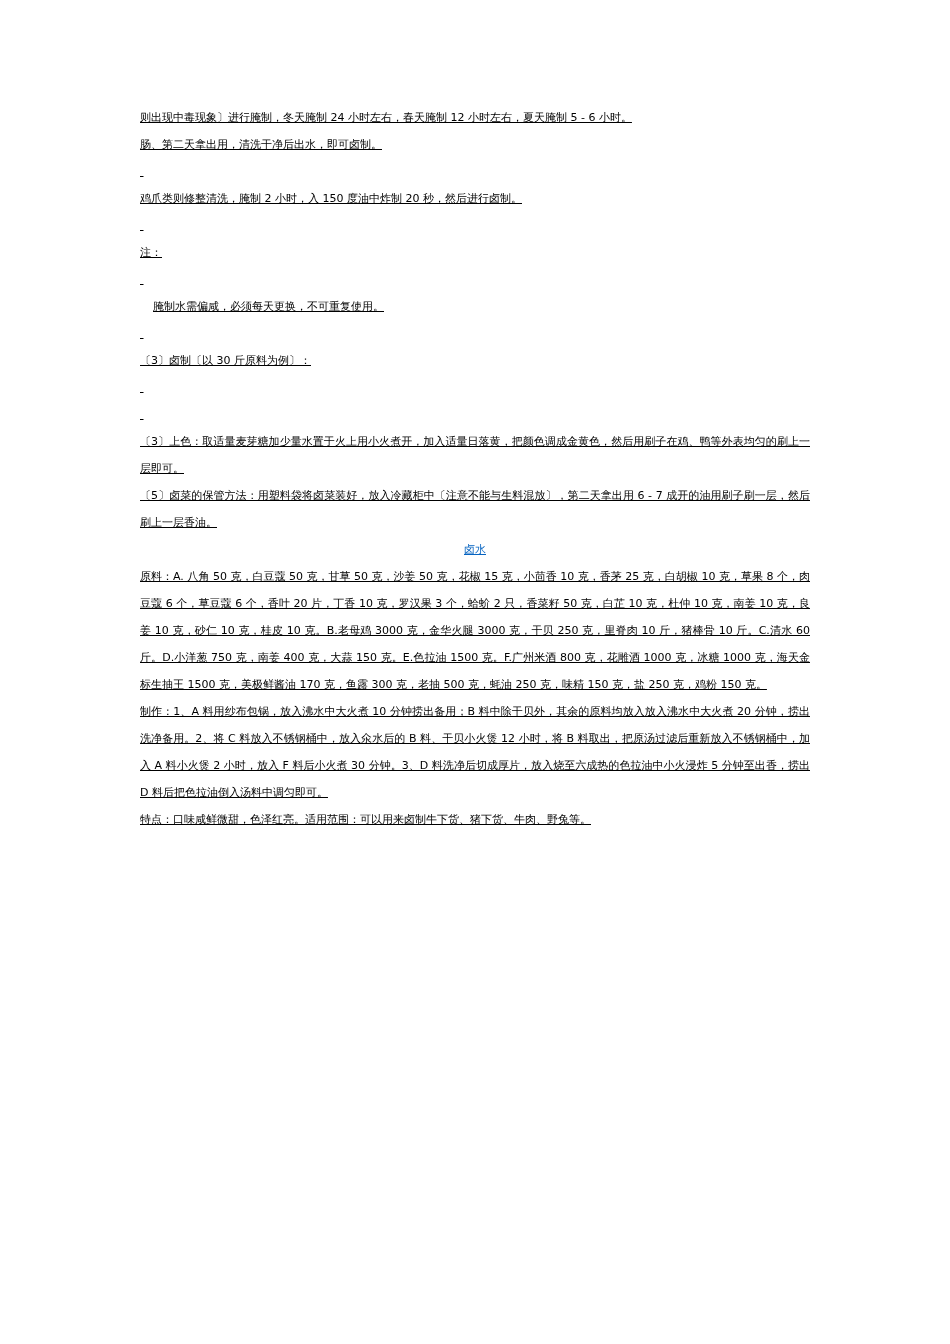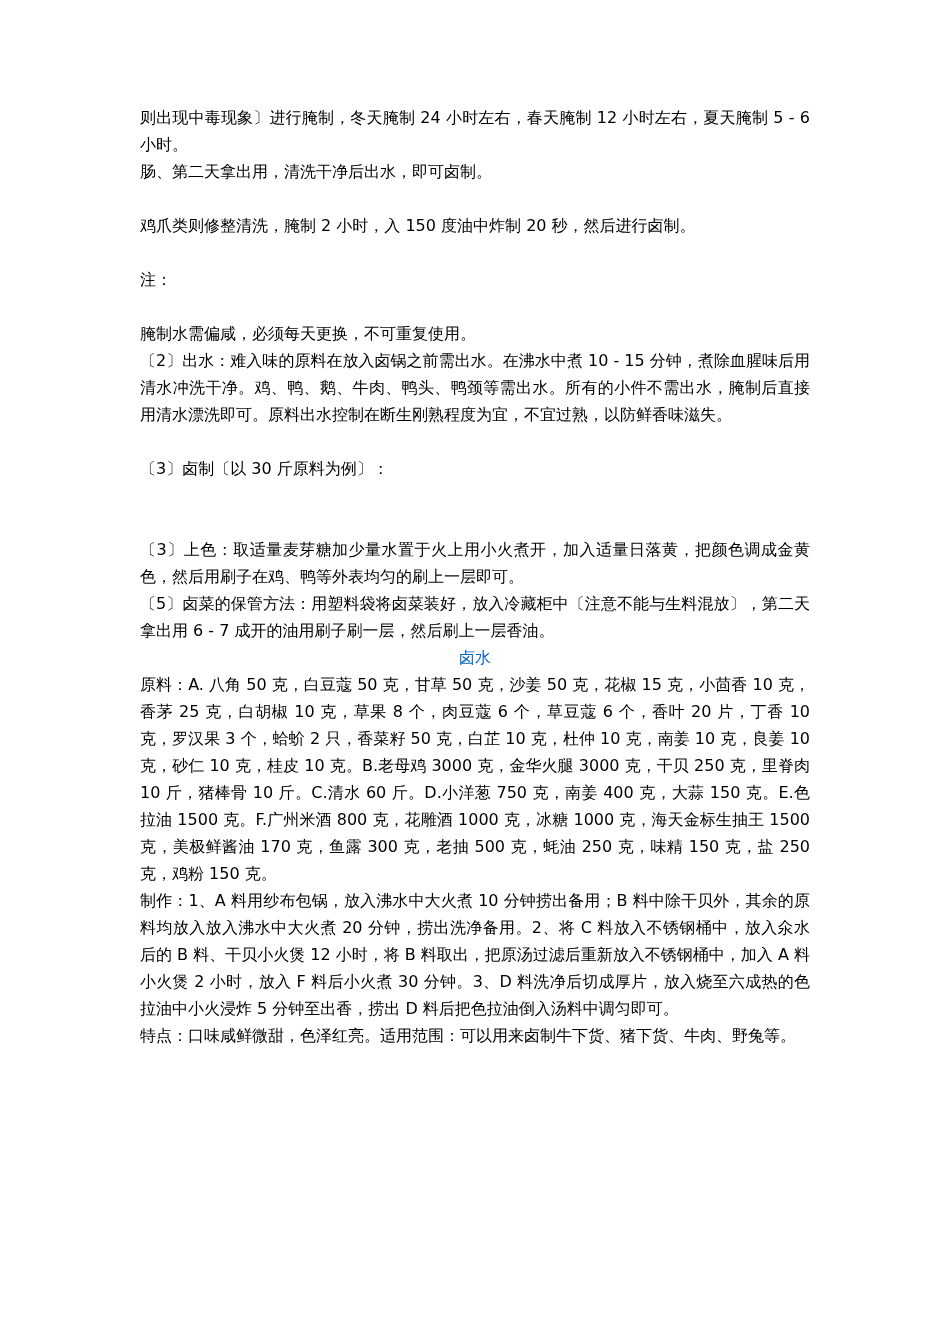--- a/index.html
+++ b/index.html
@@ -13,25 +13,26 @@
   }
   .page {
     width: 950px;
     min-height: 1344px;
     box-sizing: border-box;
     padding: 104px 140px 60px 140px;
     background: #ffffff;
   }
   .doc p {
     margin: 0;
-    font-size: 16px;
+    font-size: 11px;
     line-height: 27px;
     color: #000000;
     text-align: justify;
     overflow-wrap: break-word;
+    text-decoration: underline;
   }
   .doc p.blank {
     height: 27px;
   }
   .doc p.link {
     text-align: center;
   }
   .doc p.red {
     text-align: left;
   }
@@ -41,22 +42,21 @@
 
 <div class="page">
   <div class="doc" id="doc">
       <p style="color: rgb(0, 0, 0);">则出现中毒现象〕进行腌制，冬天腌制 24 小时左右，春天腌制 12 小时左右，夏天腌制 5 - 6 小时。</p>
       <p style="color: rgb(0, 0, 0);">肠、第二天拿出用，清洗干净后出水，即可卤制。</p>
       <p class="blank">&nbsp;</p>
       <p style="color: rgb(0, 0, 0);">鸡爪类则修整清洗，腌制 2 小时，入 150 度油中炸制 20 秒，然后进行卤制。</p>
       <p class="blank">&nbsp;</p>
       <p style="color: rgb(0, 0, 0);">注：</p>
       <p class="blank">&nbsp;</p>
-      <p style="color: rgb(0, 0, 0);">腌制水需偏咸，必须每天更换，不可重复使用。</p>
-      <p style="color: rgb(0, 0, 0);">〔2〕出水：难入味的原料在放入卤锅之前需出水。在沸水中煮 10 - 15 分钟，煮除血腥味后用清水冲洗干净。鸡、鸭、鹅、牛肉、鸭头、鸭颈等需出水。所有的小件不需出水，腌制后直接用清水漂洗即可。原料出水控制在断生刚熟程度为宜，不宜过熟，以防鲜香味滋失。</p>
+      <p style="color: rgb(0, 0, 0); margin-left: 13px;">腌制水需偏咸，必须每天更换，不可重复使用。</p>
       <p class="blank">&nbsp;</p>
       <p style="color: rgb(0, 0, 0);">〔3〕卤制〔以 30 斤原料为例〕：</p>
       <p class="blank">&nbsp;</p>
       <p class="blank">&nbsp;</p>
       <p style="color: rgb(0, 0, 0);">〔3〕上色：取适量麦芽糖加少量水置于火上用小火煮开，加入适量日落黄，把颜色调成金黄色，然后用刷子在鸡、鸭等外表均匀的刷上一层即可。</p>
       <p style="color: rgb(0, 0, 0);">〔5〕卤菜的保管方法：用塑料袋将卤菜装好，放入冷藏柜中〔注意不能与生料混放〕，第二天拿出用 6 - 7 成开的油用刷子刷一层，然后刷上一层香油。</p>
       <p class="link" style="color: rgb(5, 99, 193);">卤水</p>
       <p style="color: rgb(0, 0, 0);">原料：A. 八角 50 克，白豆蔻 50 克，甘草 50 克，沙姜 50 克，花椒 15 克，小茴香 10 克，香茅 25 克，白胡椒 10 克，草果 8 个，肉豆蔻 6 个，草豆蔻 6 个，香叶 20 片，丁香 10 克，罗汉果 3 个，蛤蚧 2 只，香菜籽 50 克，白芷 10 克，杜仲 10 克，南姜 10 克，良姜 10 克，砂仁 10 克，桂皮 10 克。B.老母鸡 3000 克，金华火腿 3000 克，干贝 250 克，里脊肉 10 斤，猪棒骨 10 斤。C.清水 60 斤。D.小洋葱 750 克，南姜 400 克，大蒜 150 克。E.色拉油 1500 克。F.广州米酒 800 克，花雕酒 1000 克，冰糖 1000 克，海天金标生抽王 1500 克，美极鲜酱油 170 克，鱼露 300 克，老抽 500 克，蚝油 250 克，味精 150 克，盐 250 克，鸡粉 150 克。</p>
       <p style="color: rgb(0, 0, 0);">制作：1、A 料用纱布包锅，放入沸水中大火煮 10 分钟捞出备用；B 料中除干贝外，其余的原料均放入放入沸水中大火煮 20 分钟，捞出洗净备用。2、将 C 料放入不锈钢桶中，放入氽水后的 B 料、干贝小火煲 12 小时，将 B 料取出，把原汤过滤后重新放入不锈钢桶中，加入 A 料小火煲 2 小时，放入 F 料后小火煮 30 分钟。3、D 料洗净后切成厚片，放入烧至六成热的色拉油中小火浸炸 5 分钟至出香，捞出 D 料后把色拉油倒入汤料中调匀即可。</p>
       <p style="color: rgb(0, 0, 0);">特点：口味咸鲜微甜，色泽红亮。适用范围：可以用来卤制牛下货、猪下货、牛肉、野兔等。</p>

